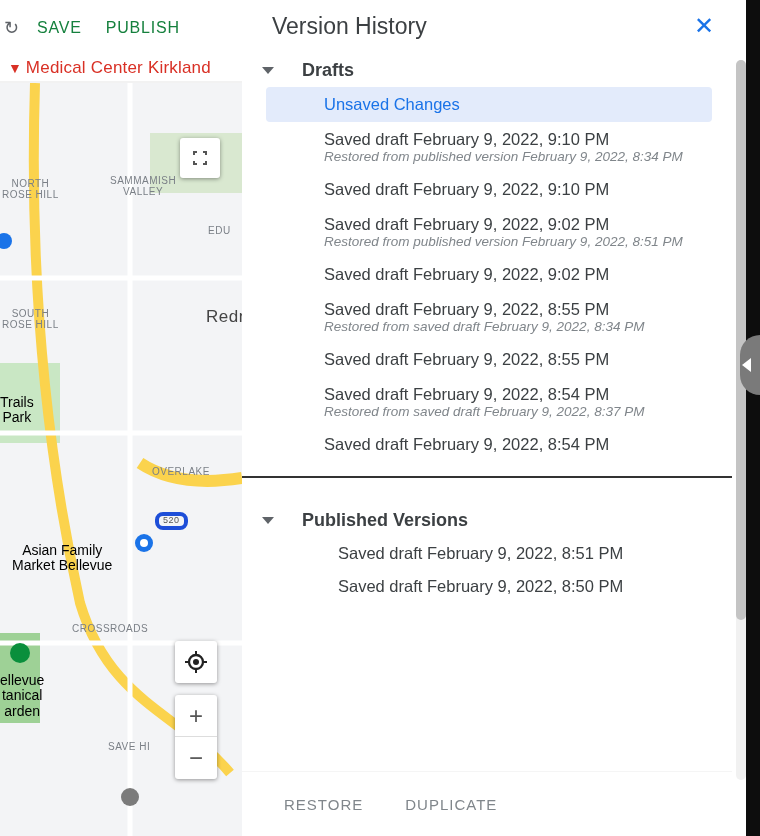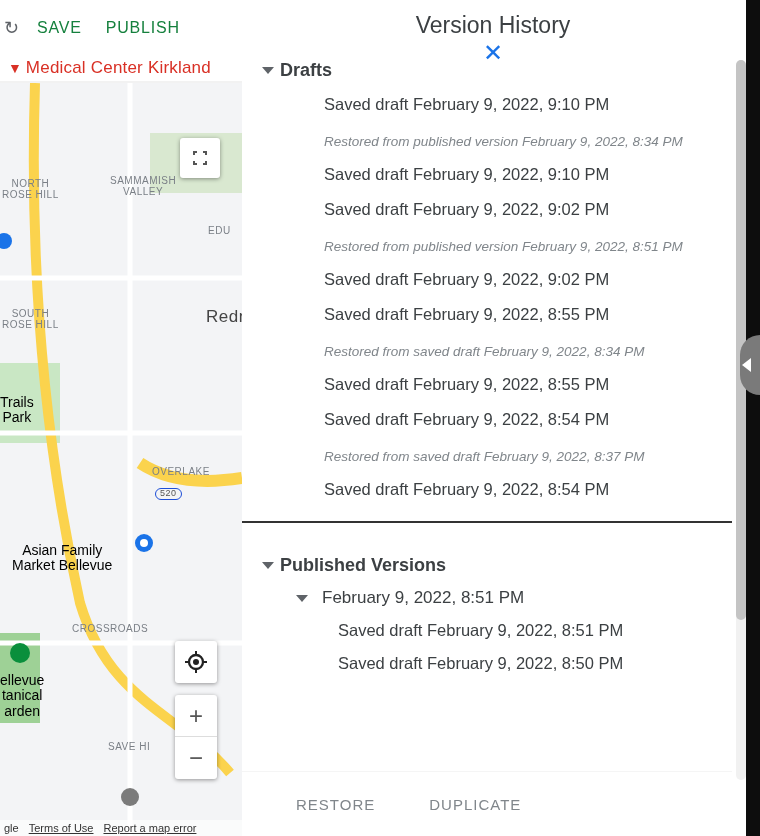--- a/index.html
+++ b/index.html
@@ -98,36 +98,35 @@
     
     .vh-panel {
       position: absolute;
       left: 242px; top: 0;
       width: 490px; height: 836px;
       background: #fff;
     }
     .vh-header {
       display: flex; align-items: center; justify-content: space-between;
       padding: 12px 18px 10px 30px;
-      flex-direction: column;
     }
     .vh-title { font-size: 23px; color: #3c4043; font-weight: 400; }
     .vh-close { color: #1a73e8; font-size: 24px; cursor: pointer;
                 font-weight: 400; }
 
     .vh-body {
       position: absolute;
       left: 0; top: 52px; right: 0; bottom: 64px;
       overflow: hidden;
       border-bottom: 1px solid rgba(0,0,0,0.04);
     }
 
     .group { padding: 0px 16px 0 20px; }
     .group-header {
-      display:flex; align-items:center; gap:6px;
+      display:flex; align-items:center; gap:28px;
       padding: 8px 0 6px 0;
     }
     .tri {
       width: 0; height: 0;
       border-left: 6px solid transparent;
       border-right: 6px solid transparent;
       border-top: 7px solid #5f6368;
     }
     .group-name { font-size: 18px; font-weight: 700; color: #3c4043; }
 
@@ -138,21 +137,21 @@
     }
     .item.selected {
       background: #e3ebfb;
       color: #1a73e8;
       border-radius: 4px;
       margin: 0 4px;
       padding-left: 58px;
     }
     .item .note {
       display:block;
-      margin-top: 20px;
+      margin-top: 0;
       font-size: 13.5px;
       font-style: italic;
       color: #80868b;
     }
 
     .sub-header {
       display:flex; align-items:center; gap:14px;
       padding: 6px 0 6px 34px;
     }
     .sub-name { font-size: 17px; color: #3c4043; }
@@ -170,21 +169,21 @@
     }
 
     .vh-footer {
       position:absolute; left:0; bottom:0; right:0; height:64px;
       display:flex; align-items:center; gap:42px;
       padding-left: 42px;
       background:#fff;
     }
     .vh-action {
       font-size: 15px; letter-spacing: 1px;
-      color: #80868b; cursor: pointer; margin-left: 12px;
+      color: #80868b; cursor: pointer;
     }
 
     
     .scroll-rail {
       position:absolute; right: 14px; top: 60px;
       width: 10px; height: 720px;
       background: transparent;
     }
     .scroll-rail::before {
       content:""; position:absolute; inset:0;
@@ -260,21 +259,21 @@
     <circle cx="130" cy="714" r="9" fill="#7b7b7b"></circle>
   </svg>
 
   <span class="map-label" style="left:2px; top:95px;">NORTH<br>ROSE HILL</span>
   <span class="map-label" style="left:110px; top:92px;">SAMMAMISH<br>VALLEY</span>
   <span class="map-label" style="left:208px; top:142px;">EDU</span>
   <span class="map-label" style="left:206px; top:225px; font-size:17px; color:#444;">Redn</span>
   <span class="map-label" style="left:2px; top:225px;">SOUTH<br>ROSE HILL</span>
   <span class="map-label blue" style="left:0px; top:312px;">Trails<br>Park</span>
   <span class="map-label" style="left:152px; top:383px;">OVERLAKE</span>
-  <span class="map-label" style="left:155px; top:405px; color:#555; border:1px solid #1d4ed8; border-radius:8px; padding:0 4px; font-size:9px;">520</span>
+  <span class="map-label" style="left:155px; top:429px; color:#555; border:4px solid #1d4ed8; border-radius:8px; padding:0 4px; font-size:9px;">520</span>
   <span class="map-label blue" style="left:12px; top:460px;">Asian Family<br>Market Bellevue</span>
   <span class="map-label" style="left:72px; top:540px;">CROSSROADS</span>
   <span class="map-label blue" style="left:0px; top:590px;">ellevue<br>tanical<br>arden</span>
   <span class="map-label" style="left:108px; top:658px;">SAVE HI</span>
 
   <div class="map-ctrl fs-btn">
     <svg width="18" height="18" viewBox="0 0 18 18">
       <path d="M2 2h4v2H4v2H2V2zm10 0h4v4h-2V4h-2V2zM2 12h2v2h2v2H2v-4zm14 0v4h-4v-2h2v-2h2z" fill="#555"></path>
     </svg>
   </div>
@@ -286,63 +285,55 @@
       <line x1="11" y1="18" x2="11" y2="22" stroke="#222" stroke-width="2"></line>
       <line x1="0" y1="11" x2="4" y2="11" stroke="#222" stroke-width="2"></line>
       <line x1="18" y1="11" x2="22" y2="11" stroke="#222" stroke-width="2"></line>
     </svg>
   </div>
   <div class="map-ctrl zoom-box">
     <div class="zoom-plus">+</div>
     <div class="zoom-minus">−</div>
   </div>
 
-  <div class="map-footer">
-    <span style="text-decoration:none;">gle</span>
-    <span>Terms of Use</span>
-    <span>Report a map error</span>
-  </div>
 </div>
 
 <div class="vh-panel">
   <div class="vh-header">
     <span class="vh-title">Version History</span>
     <span class="vh-close">✕</span>
   </div>
 
   <div class="vh-body">
 
     <div class="group">
       <div class="group-header">
         <span class="tri"></span>
         <span class="group-name">Drafts</span>
       </div>
       <div id="drafts-list">
+          <div class="item selected">Unsaved Changes</div>
           <div class="item">Saved draft February 9, 2022, 9:10 PM<span class="note">Restored from published version February 9, 2022, 8:34 PM</span></div>
           <div class="item">Saved draft February 9, 2022, 9:10 PM</div>
           <div class="item">Saved draft February 9, 2022, 9:02 PM<span class="note">Restored from published version February 9, 2022, 8:51 PM</span></div>
           <div class="item">Saved draft February 9, 2022, 9:02 PM</div>
           <div class="item">Saved draft February 9, 2022, 8:55 PM<span class="note">Restored from saved draft February 9, 2022, 8:34 PM</span></div>
           <div class="item">Saved draft February 9, 2022, 8:55 PM</div>
           <div class="item">Saved draft February 9, 2022, 8:54 PM<span class="note">Restored from saved draft February 9, 2022, 8:37 PM</span></div>
           <div class="item">Saved draft February 9, 2022, 8:54 PM</div>
         </div>
     </div>
 
     <div class="divider"></div>
 
     <div class="group">
       <div class="group-header">
         <span class="tri"></span>
         <span class="group-name">Published Versions</span>
       </div>
-      <div class="sub-header">
-        <span class="tri"></span>
-        <span class="sub-name">February 9, 2022, 8:51 PM</span>
-      </div>
       <div id="published-list">
           <div class="sub-item">Saved draft February 9, 2022, 8:51 PM</div>
           <div class="sub-item">Saved draft February 9, 2022, 8:50 PM</div>
         </div>
     </div>
 
   </div>
 
   <div class="vh-footer">
     <span class="vh-action">RESTORE</span>

